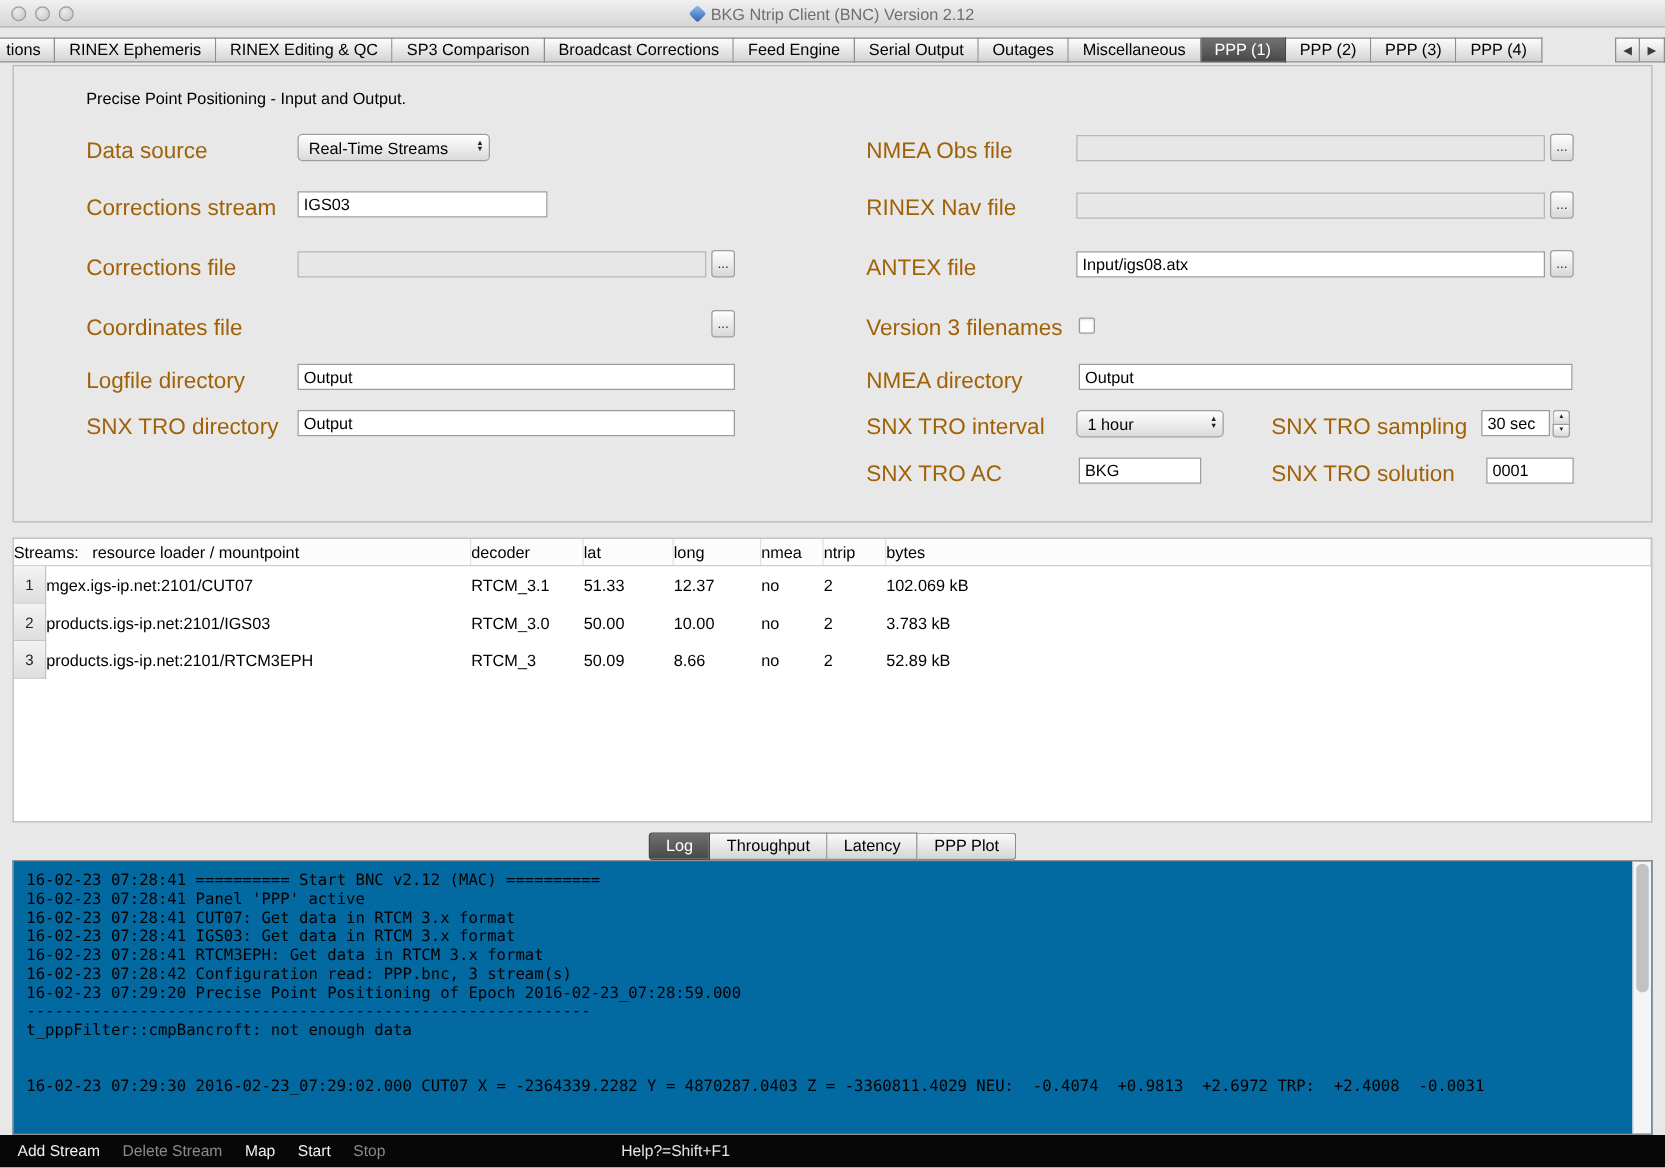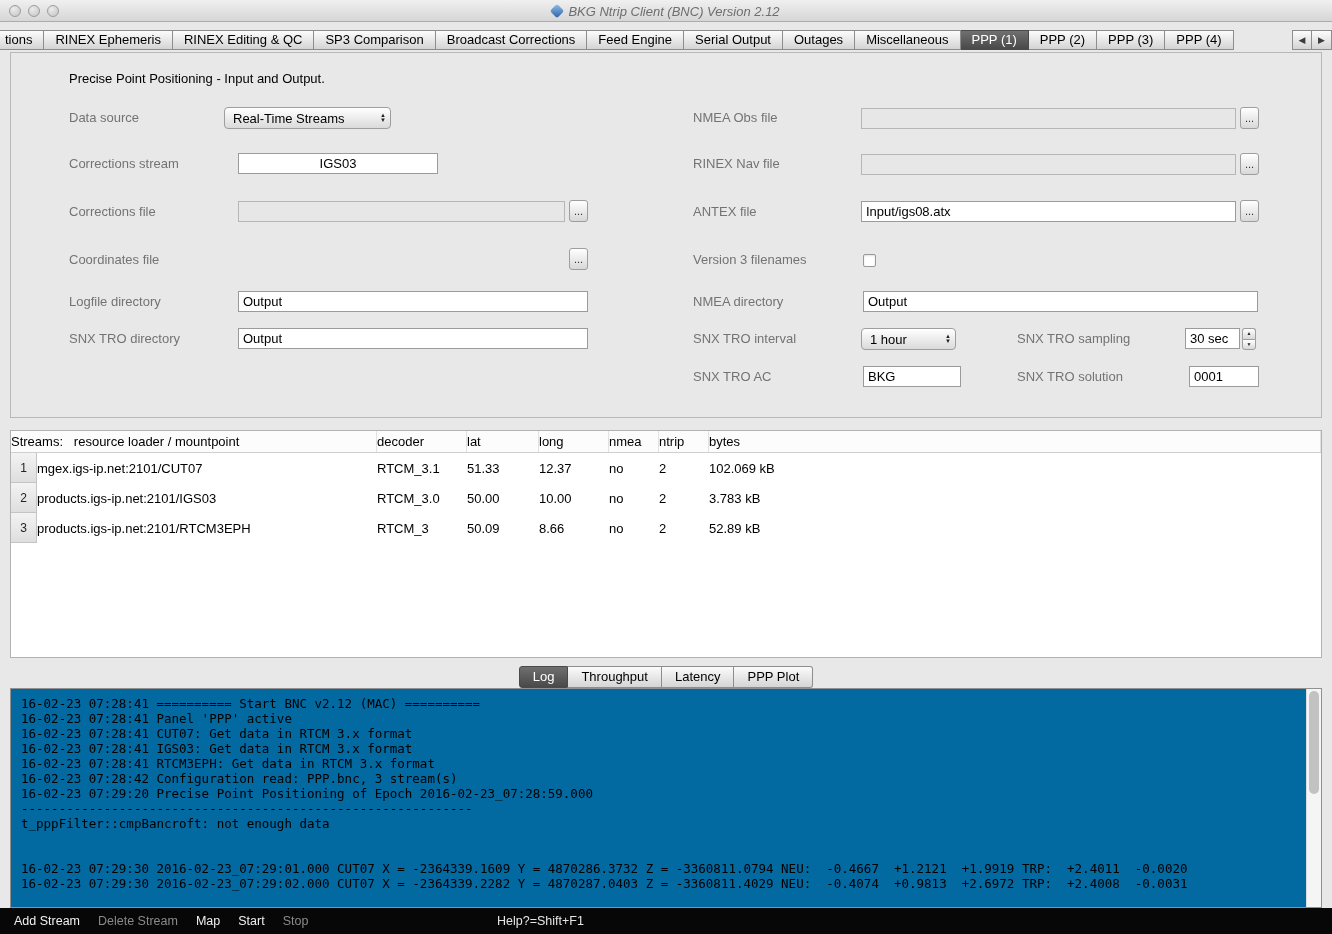--- a/index.html
+++ b/index.html
@@ -7,21 +7,21 @@
   body {
     position:relative;
     background:#e8e8e8;
     font-family:"Liberation Sans", sans-serif;
     font-size:13px;
     color:#000;
   }
 
   
   .titlebar { position:absolute; top:0; left:0; width:100%; height:22px;
-    background:linear-gradient(#f0f0f0,#d6d6d6); border-bottom:1px solid #acacac;font-style:italic; }
+    background:linear-gradient(#f0f0f0,#d6d6d6); border-bottom:1px solid #acacac; }
   .lights { position:absolute; left:9px; top:5px; display:flex; gap:7px; }
   .light { width:12px; height:12px; border-radius:50%;
     background:radial-gradient(circle at 35% 30%, #ececec, #c3c3c3);
     border:1px solid #9c9c9c; }
   .title-wrap { height:22px; display:flex; align-items:center; justify-content:center; gap:6px;
     color:#6e6e6e; font-size:13px; }
   .app-icon { width:10px; height:10px; transform:rotate(45deg);
     background:linear-gradient(135deg,#8fc1ee,#2d5fa8); border-radius:2px; }
 
   
@@ -33,21 +33,21 @@
   .tab.selected { background:linear-gradient(#707070,#494949); color:#fff; border-color:#4a4a4a; }
   .tab-scroller { position:absolute; right:0; top:30px; height:20px; display:flex; }
   .scrollbtn { width:20px; height:20px; border:1px solid #8d8d8d; border-left:none;
     background:linear-gradient(#fcfcfc,#d4d4d4); font-size:9px; line-height:18px;
     text-align:center; color:#3c3c3c; }
   .scrollbtn.first { border-left:1px solid #8d8d8d; }
 
   
   .ppp-panel { position:absolute; left:10px; top:52px; width:1312px; height:366px;
     border:1px solid #b8b8b8; }
-  .lbl { position:absolute; font-size:13px; color:#737373; white-space:nowrap; }
+  .lbl { position:absolute; font-size:18px; color:#a16207; white-space:nowrap; }
   .heading { position:absolute; left:58px; top:18px; font-size:13px; }
   input.field { position:absolute; height:21px; border:1px solid #9b9b9b; background:#fff;
     font-family:"Liberation Sans",sans-serif; font-size:13px; padding:0 4px; outline:none; color:#000; }
   input.field:disabled { background:#e7e7e7; border-color:#b6b6b6; }
   .popup { position:absolute; height:22px; border:1px solid #9e9e9e; border-radius:4px;
     background:linear-gradient(#ffffff,#dadada); display:flex; align-items:center;
     padding-left:8px; box-shadow:inset 0 1px 0 rgba(255,255,255,.7); }
   .updown { margin-left:auto; display:flex; flex-direction:column; align-items:center;
     font-size:6px; line-height:5px; color:#222; padding:0 4px; }
   .browse { position:absolute; width:19px; height:22px; border:1px solid #9e9e9e; border-radius:3px;
@@ -137,30 +137,30 @@
 </div>
 <div class="tab-scroller">
   <div class="scrollbtn first"><span>◀</span></div>
   <div class="scrollbtn"><span>▶</span></div>
 </div>
 
 <div class="ppp-panel">
   <div class="heading">Precise Point Positioning - Input and Output.</div>
 
   <div class="lbl" style="left:58px;top:57px">Data source</div>
-  <div class="popup" style="left:213px;top:54px;width:167px">
+  <div class="popup" style="left:227px;top:54px;width:154px">
     <span>Real-Time Streams</span>
     <span class="updown">
         <span>▲</span>
         <span>▼</span>
       </span>
   </div>
 
   <div class="lbl" style="left:58px;top:103px">Corrections stream</div>
-  <input class="field" style="left: 227px; top: 100px; width: 200px; text-align: center;" value="IGS03">
+  <input class="field" style="left: 227px; top: 100px; width: 200px;" value="IGS03">
 
   <div class="lbl" style="left:58px;top:151px">Corrections file</div>
   <input class="field" disabled="" style="left: 227px; top: 148px; width: 327px;">
   <div class="browse" style="left:558px;top:147px">...</div>
 
   <div class="lbl" style="left:58px;top:199px">Coordinates file</div>
   <div class="browse" style="left:558px;top:195px">...</div>
 
   <div class="lbl" style="left:58px;top:241px">Logfile directory</div>
   <input class="field" style="left: 227px; top: 238px; width: 350px;" value="Output">
@@ -180,21 +180,21 @@
   <input class="field" style="left: 850px; top: 148px; width: 375px;" value="Input/igs08.atx">
   <div class="browse" style="left:1229px;top:147px">...</div>
 
   <div class="lbl" style="left:682px;top:199px">Version 3 filenames</div>
   <div class="checkbox" style="left:852px;top:201px"></div>
 
   <div class="lbl" style="left:682px;top:241px">NMEA directory</div>
   <input class="field" style="left: 852px; top: 238px; width: 395px;" value="Output">
 
   <div class="lbl" style="left:682px;top:278px">SNX TRO interval</div>
-  <div class="popup" style="left:850px;top:275px;width:95px">
+  <div class="popup" style="left:850px;top:275px;width:118px">
     <span>1 hour</span>
     <span class="updown">
         <span>▲</span>
         <span>▼</span>
       </span>
   </div>
   <div class="lbl" style="left:1006px;top:278px">SNX TRO sampling</div>
   <input class="field" style="left: 1174px; top: 275px; width: 55px;" value="30 sec">
   <div class="stepper" style="left:1231px;top:275px">
     <div class="step up">▲</div>
@@ -263,21 +263,20 @@
     <div class="log-line">16-02-23 07:28:41 Panel 'PPP' active</div>
     <div class="log-line">16-02-23 07:28:41 CUT07: Get data in RTCM 3.x format</div>
     <div class="log-line">16-02-23 07:28:41 IGS03: Get data in RTCM 3.x format</div>
     <div class="log-line">16-02-23 07:28:41 RTCM3EPH: Get data in RTCM 3.x format</div>
     <div class="log-line">16-02-23 07:28:42 Configuration read: PPP.bnc, 3 stream(s)</div>
     <div class="log-line">16-02-23 07:29:20 Precise Point Positioning of Epoch 2016-02-23_07:28:59.000</div>
     <div class="log-line">------------------------------------------------------------</div>
     <div class="log-line">t_pppFilter::cmpBancroft: not enough data</div>
     <div class="log-line"></div>
     <div class="log-line"></div>
-    <div class="log-line">16-02-23 07:29:30 2016-02-23_07:29:01.000 CUT07 X = -2364339.1609 Y = 4870286.3732 Z = -3360811.0794 NEU:  -0.4667  +1.2121  +1.9919 TRP:  +2.4011  -0.0020</div>
     <div class="log-line">16-02-23 07:29:30 2016-02-23_07:29:02.000 CUT07 X = -2364339.2282 Y = 4870287.0403 Z = -3360811.4029 NEU:  -0.4074  +0.9813  +2.6972 TRP:  +2.4008  -0.0031</div>
   </div>
   <div class="vscroll">
     <div class="vthumb"></div>
   </div>
 </div>
 
 <div class="bottombar">
   <span class="bitem">Add Stream</span>
   <span class="bitem disabled">Delete Stream</span>

